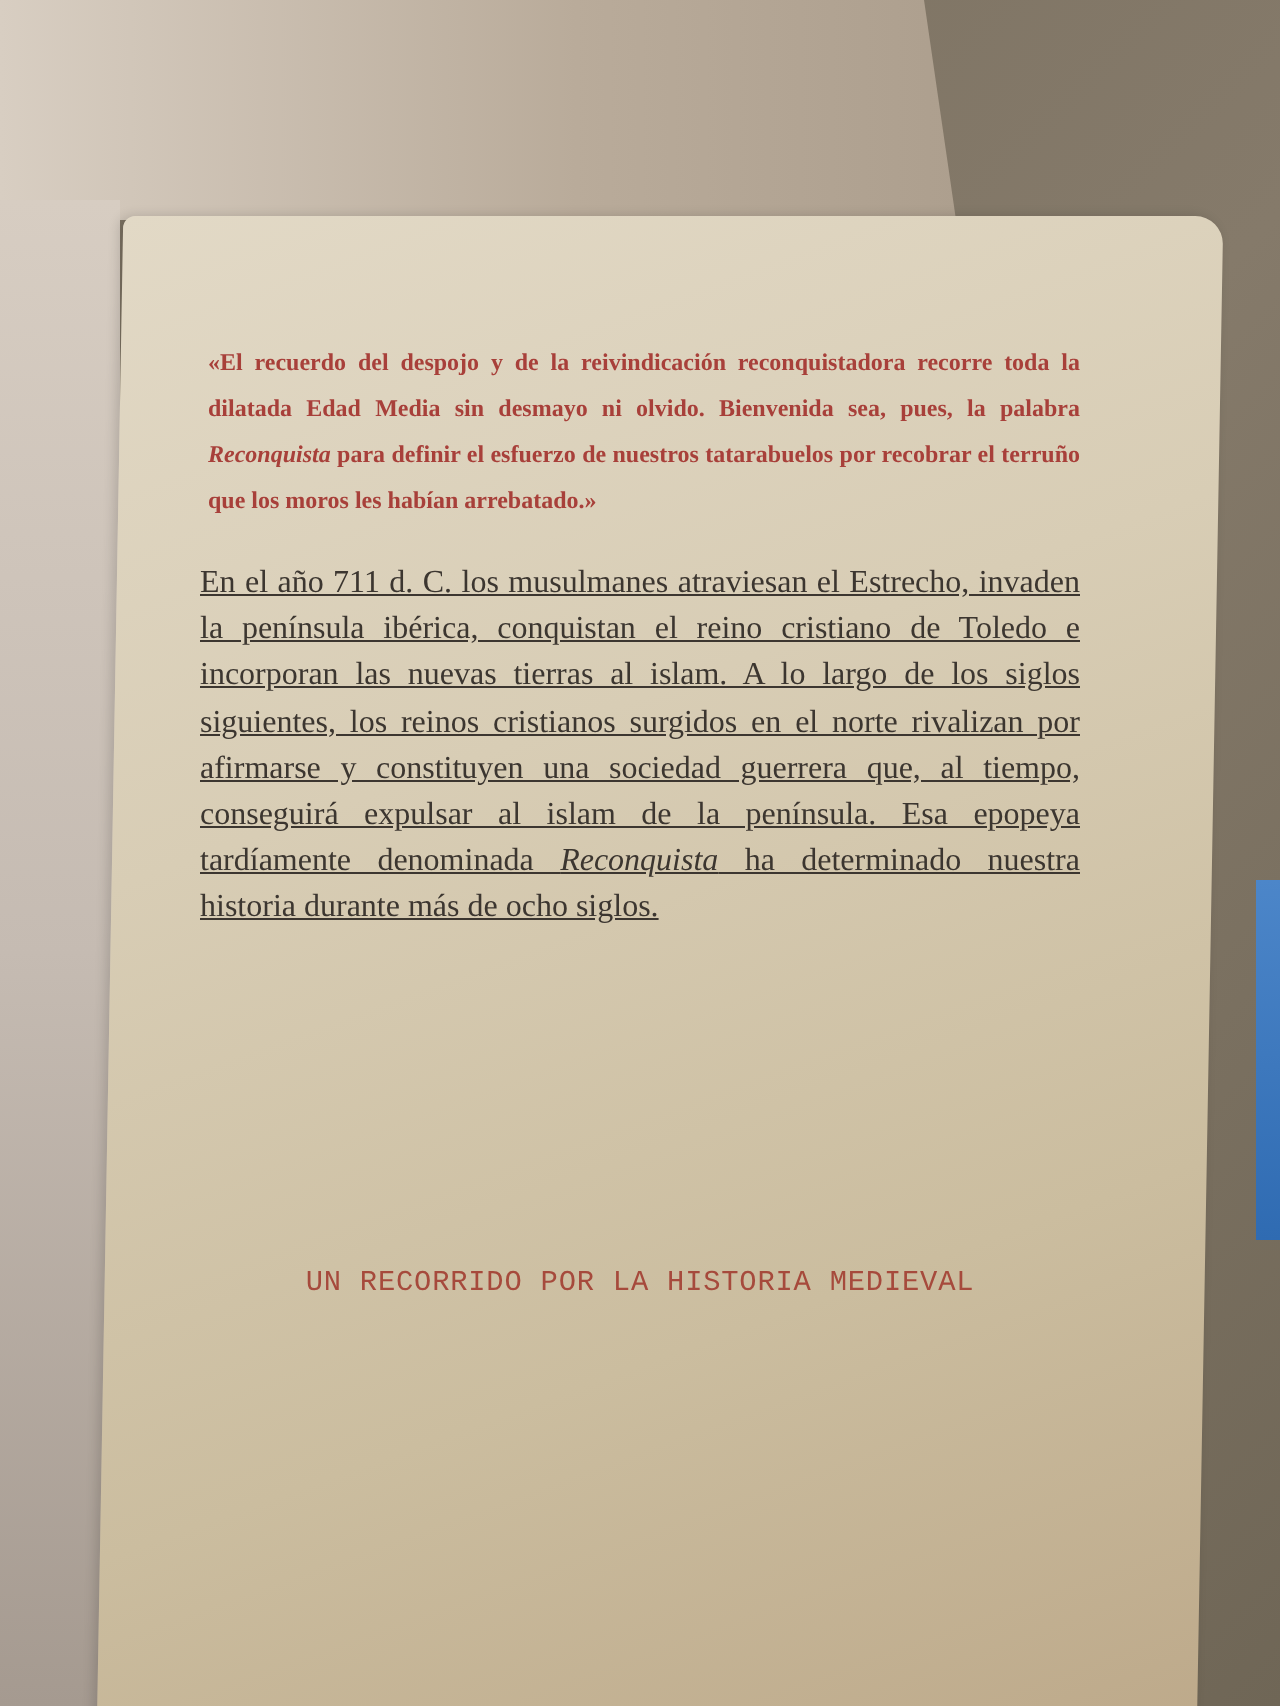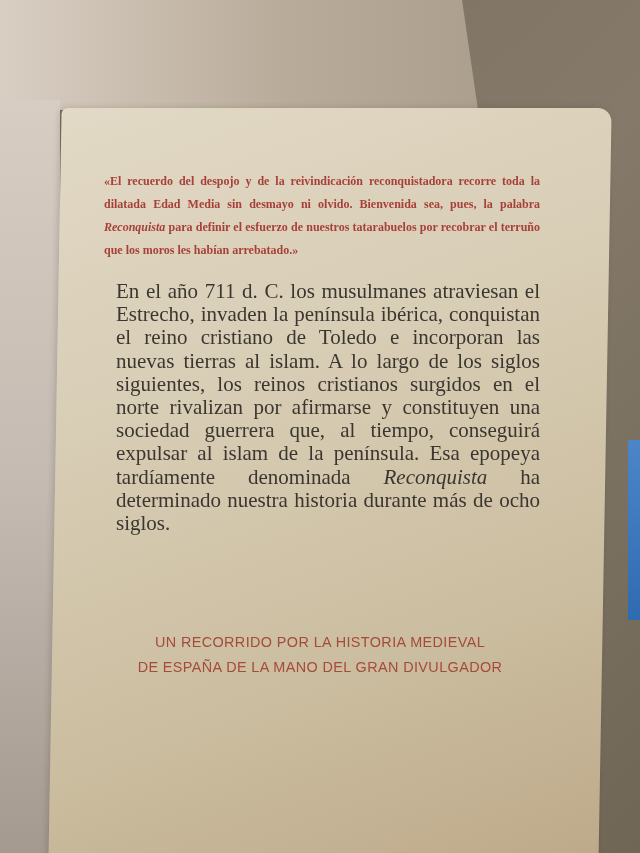--- a/index.html
+++ b/index.html
@@ -29,40 +29,39 @@
     background: linear-gradient(180deg, #4c86c9, #2f6bb2);
   }
   .content {
     position:absolute; left:100px; top:170px; width:440px;
   }
   .quote {
     color:#a8403a; font-weight:bold; font-size:12px; line-height:23px;
     text-align:justify; margin:0 0 18px 4px;
   }
   .para {
-    color:#3c3630; font-size:21px; line-height:23.2px;
-    text-align:justify; margin:0 0 17px 16px;
+    color:#3c3630; font-size:16px; line-height:23.2px;
+    text-align:justify; margin:0 0 17px 0;text-decoration:underline;
   }
   .para i, .quote i { font-style:italic; }
   .tagline {
     position:absolute; left:100px; top:630px; width:440px;
     text-align:center; color:#a64a3c;
-    font-family: Liberation Sans, sans-serif; font-size:14.4px;
+    font-family: Liberation Mono, monospace; font-size:14.4px;
     line-height:24.5px; letter-spacing:0.4px;
   }
 </style>
 </head>
 <body>
 
 <div class="paper-back"></div>
 <div class="paper-left"></div>
 <div class="blue-edge"></div>
 <div class="book"></div>
 
 <div class="content">
   <p class="quote"><span>«El recuerdo del despojo y de la reivindicación reconquistadora recorre toda la dilatada Edad Media sin desmayo ni olvido. Bienvenida sea, pues, la palabra </span><i>Reconquista</i><span> para definir el esfuerzo de nuestros tatarabuelos por recobrar el terruño que los moros les habían arrebatado.»</span></p>
   <p class="para"><span>En el año 711 d. C. los musulmanes atraviesan el Estrecho, invaden la península ibérica, conquistan el reino cristiano de Toledo e incorporan las nuevas tierras al islam. A lo largo de los siglos siguientes, los reinos cristianos surgidos en el norte rivalizan por afirmarse y constituyen una sociedad guerrera que, al tiempo, conseguirá expulsar al islam de la península. Esa epopeya tardíamente denominada </span><i>Reconquista</i><span> ha determinado nuestra historia durante más de ocho siglos.</span></p>
 </div>
 
 <div class="tagline">
   <div>UN RECORRIDO POR LA HISTORIA MEDIEVAL</div>
-  <div>DE ESPAÑA DE LA MANO DEL GRAN DIVULGADOR</div>
 </div>
 
 </body></html>

